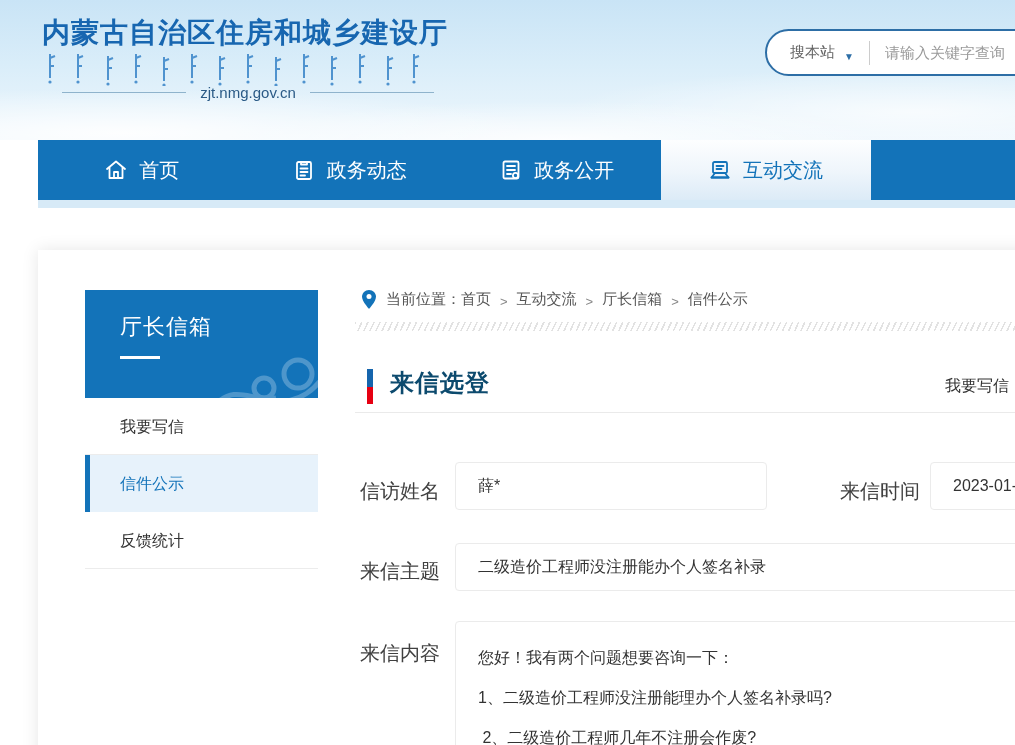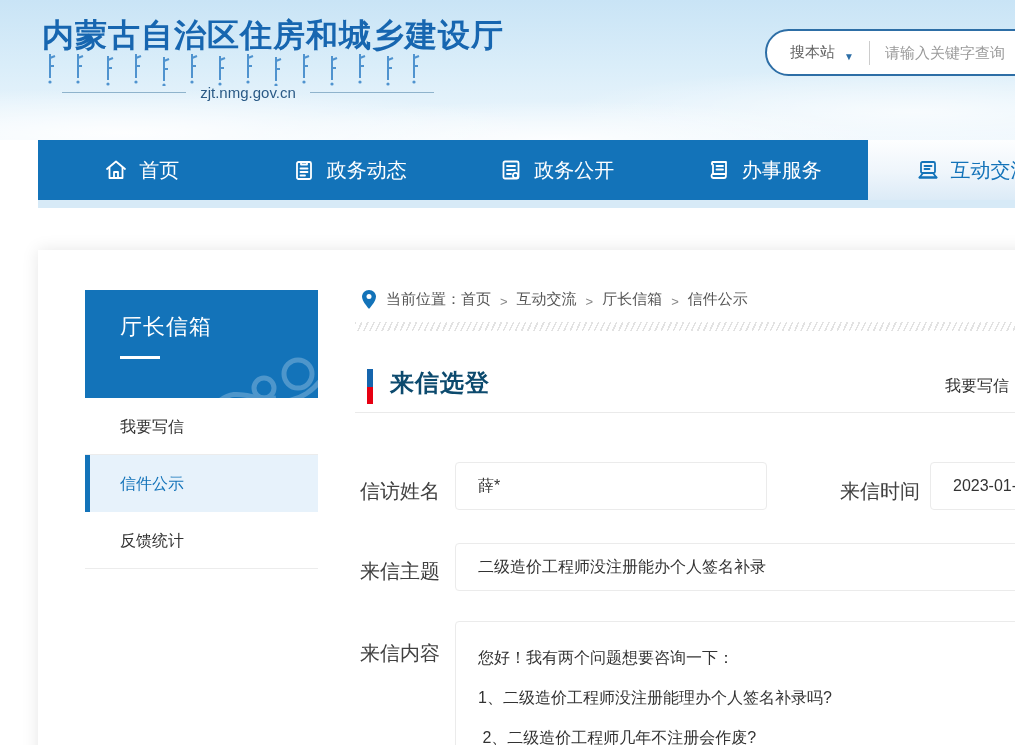--- a/index.html
+++ b/index.html
@@ -8,21 +8,21 @@
 
   
   .sky {
     position:absolute; left:0; top:0; width:1015px; height:140px;
     background:
       radial-gradient(60% 45% at 12% 95%, rgba(255,255,255,.9), rgba(255,255,255,0) 70%),
       radial-gradient(45% 40% at 55% 100%, rgba(255,255,255,.85), rgba(255,255,255,0) 70%),
       radial-gradient(50% 45% at 90% 80%, rgba(255,255,255,.7), rgba(255,255,255,0) 70%),
       linear-gradient(180deg,#c9e4f6 0%,#d9edf9 45%,#eef7fd 100%);
   }
-  .site-title { position:absolute; left:42px; top:14px; font-size:32px; font-weight:bold;
+  .site-title { position:absolute; left:42px; top:14px; font-size:28px; font-weight:bold;
     color:#1766b0; letter-spacing:1px; white-space:nowrap; }
   .mongolian { position:absolute; left:46px; top:52px; }
   .domain-row { position:absolute; left:62px; top:84px; width:372px; display:flex; align-items:center; }
   .domain-row .rule { flex:1; height:1px; background:#8fb3cc; }
   .domain-row .domain { padding:0 14px; font-size:15px; font-weight:normal; color:#2a5a86; }
 
   .search-pill { position:absolute; left:765px; top:29px; width:320px; height:47px;
     background:#fff; border:2px solid #2d6ea6; border-radius:25px;
     display:flex; align-items:center; padding-left:23px; }
   .search-scope { font-size:15px; color:#666; cursor:pointer; display:flex; align-items:flex-end; }
@@ -156,30 +156,20 @@
   <div class="nav-tab">
     <svg width="24" height="24" viewBox="0 0 24 24" fill="none" stroke="currentColor" stroke-width="1.8" stroke-linecap="round" stroke-linejoin="round">
       <rect x="4.5" y="3.5" width="15" height="17" rx="1.5"></rect>
       <line x1="8" y1="8" x2="16" y2="8"></line>
         <line x1="8" y1="12" x2="16" y2="12"></line>
         <line x1="8" y1="16" x2="12" y2="16"></line>
       <circle cx="16.5" cy="17.5" r="2.6"></circle>
     </svg>
     <span>政务公开</span>
   </div>
-  <div class="nav-tab">
-    <svg width="24" height="24" viewBox="0 0 24 24" fill="none" stroke="currentColor" stroke-width="1.8" stroke-linecap="round" stroke-linejoin="round">
-      <path d="M6 4 H19 V16 H6"></path>
-        <path d="M6 4 C4.5 4 4.5 7 6 7 V16"></path>
-      <line x1="9.5" y1="8" x2="16" y2="8"></line>
-        <line x1="9.5" y1="11.5" x2="16" y2="11.5"></line>
-      <path d="M6 16 C4 16 4 20 6.5 20 H17 C19.5 20 19.5 16 17.5 16 Z"></path>
-    </svg>
-    <span>办事服务</span>
-  </div>
   <div class="nav-tab active">
     <svg width="24" height="24" viewBox="0 0 24 24" fill="none" stroke="currentColor" stroke-width="1.8" stroke-linecap="round" stroke-linejoin="round">
       <rect x="5" y="4" width="14" height="11" rx="1.5"></rect>
       <line x1="8.5" y1="8" x2="15.5" y2="8"></line>
         <line x1="8.5" y1="11" x2="13.5" y2="11"></line>
       <path d="M3.5 19.5 L7 15 H17 L20.5 19.5 Z"></path>
         <line x1="3.5" y1="19.5" x2="20.5" y2="19.5"></line>
     </svg>
     <span>互动交流</span>
   </div>

